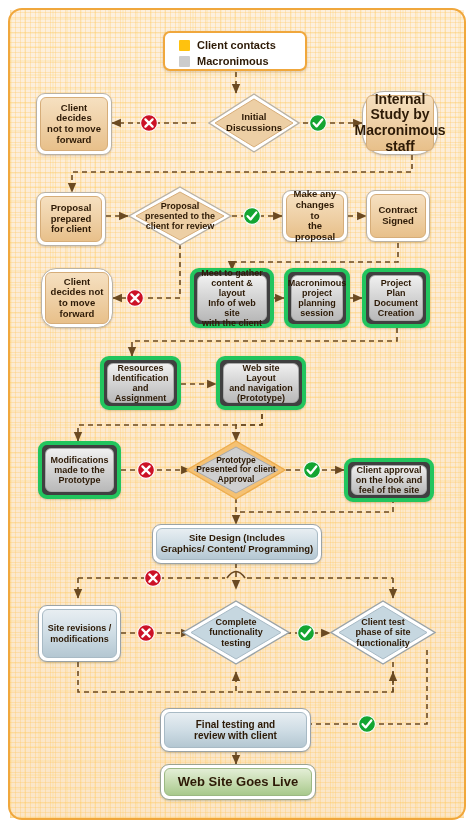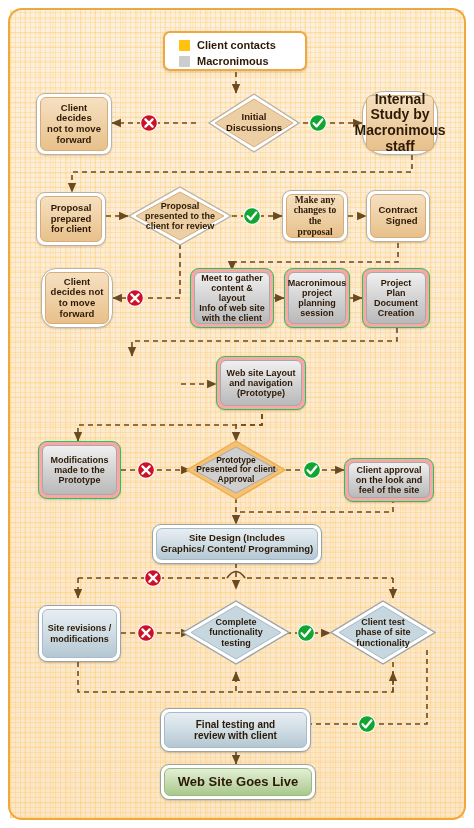--- a/index.html
+++ b/index.html
@@ -75,22 +75,22 @@
     background:#ffffff;
     border:1px solid #b9b2a6;
     box-shadow:0 1px 2px rgba(120,85,30,.25);
   }
   .client > .inner{
     background:linear-gradient(180deg,#f6e0c0 0%,#eecfa4 55%,#e8c08a 100%);
     border:1px solid #d6ad79;
   }
   
   .macro{
-    background:#fca5a5;
-    border:1px solid #22c55e;
+    background:#404040;
+    border:4px solid #22c55e;
     box-shadow:0 1px 2px rgba(120,85,30,.25);
     justify-content:flex-end;
   }
   .macro > .inner{
     background:linear-gradient(180deg,#f0f0f0 0%,#d6d6d6 45%,#b9b9b9 100%);
     border:1px solid #a9a9a9;
   }
   
   .bluebox{
     background:#ffffff;
@@ -262,27 +262,27 @@
   <div class="dwrap" style="left:128px;top:186px;width:104px;height:60px;">
     <svg width="104" height="60" viewBox="0 0 104 60">
       <polygon points="52,1 103,30 52,59 1,30" fill="#ffffff" stroke="#b9b2a6" stroke-width="1.4"></polygon>
       <polygon points="52,6 96,30 52,54 8,30" fill="#edcfa5" stroke="#d6ad79" stroke-width="1"></polygon>
     </svg>
     <div class="dlabel" style="font-size:9px;">
         <span class="txt">Proposal<br>presented to the<br>client for review</span>
       </div>
   </div>
 
-  <div class="node rbox client" style="left:282px;top:190px;width:66px;height:52px;font-size:9.5px;font-family:Liberation Serif, serif;">
+  <div class="node rbox client" style="left:282px;top:190px;width:66px;height:52px;font-size:9.5px;">
     <div class="inner">
         <span class="txt">Make any<br>changes to<br>the proposal</span>
       </div>
   </div>
 
-  <div class="node rbox client" style="left:366px;top:190px;width:64px;height:52px;font-size:9.5px;text-align:right;">
+  <div class="node rbox client" style="left:366px;top:190px;width:64px;height:52px;font-size:9.5px;">
     <div class="inner">
         <span class="txt">Contract<br>Signed</span>
       </div>
   </div>
 
   <div class="node rbox client" style="left:41px;top:268px;width:72px;height:60px;font-size:9.5px;border-radius:15px;">
     <div class="inner">
         <span class="txt">Client<br>decides not<br>to move<br>forward</span>
       </div>
   </div>
@@ -298,20 +298,25 @@
         <span class="txt">Macronimous<br>project<br>planning<br>session</span>
       </div>
   </div>
 
   <div class="node rbox macro" style="left:362px;top:268px;width:68px;height:60px;font-size:9px;">
     <div class="inner">
         <span class="txt">Project<br>Plan<br>Document<br>Creation</span>
       </div>
   </div>
 
+  <div class="node rbox macro" style="left:100px;top:356px;width:81px;height:54px;font-size:9px;">
+    <div class="inner">
+        <span class="txt">Resources<br>Identification<br>and Assignment</span>
+      </div>
+  </div>
 
   <div class="node rbox macro" style="left:216px;top:356px;width:90px;height:54px;font-size:9px;">
     <div class="inner">
         <span class="txt">Web site Layout<br>and navigation<br>(Prototype)</span>
       </div>
   </div>
 
   <div class="node rbox macro" style="left:38px;top:441px;width:83px;height:58px;font-size:9px;">
     <div class="inner">
         <span class="txt">Modifications<br>made to the<br>Prototype</span>

